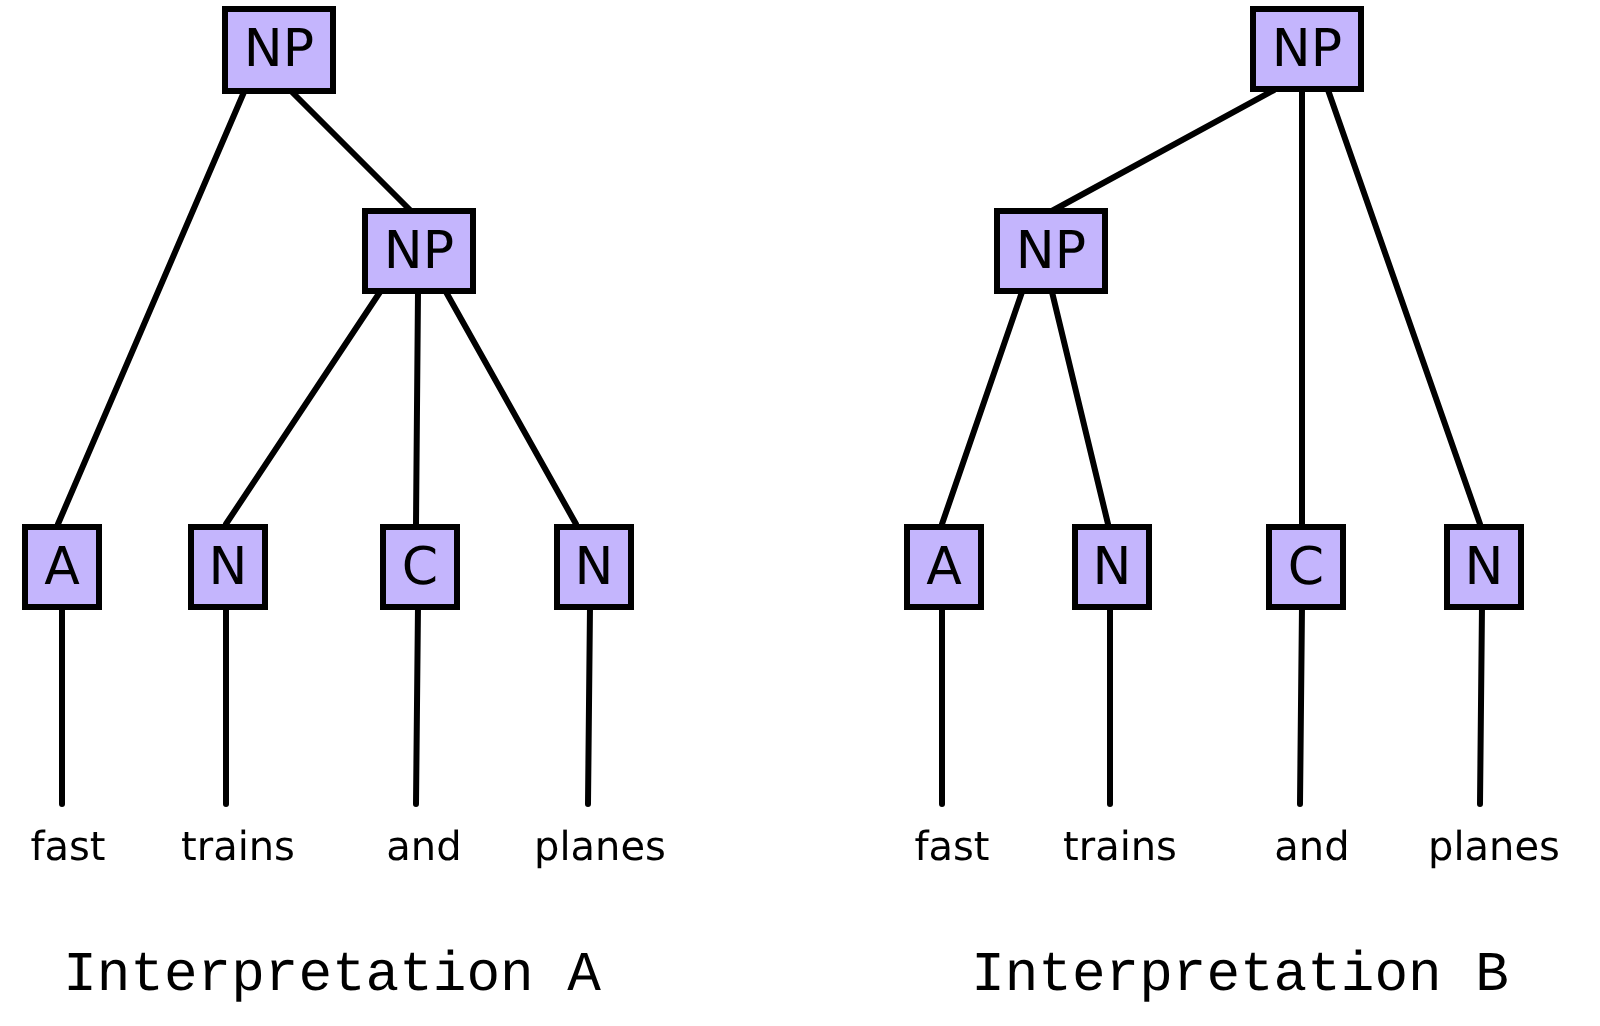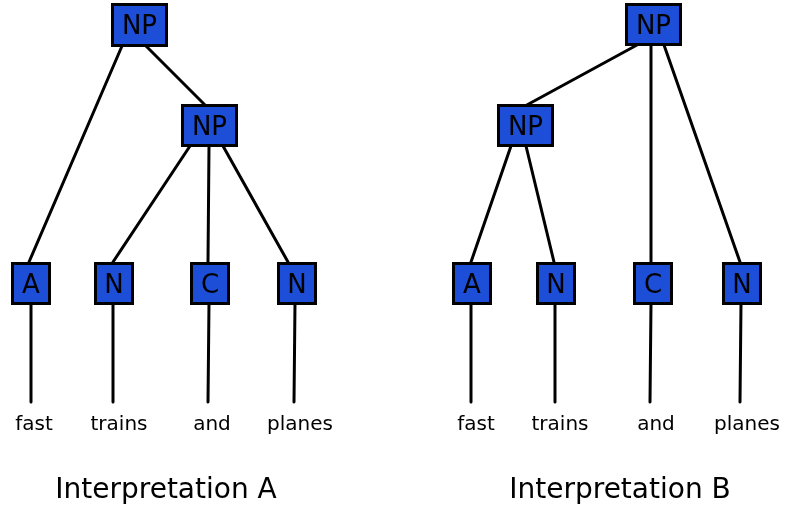--- a/index.html
+++ b/index.html
@@ -27,21 +27,21 @@
   }
   svg.edges line {
     stroke: #000000;
     stroke-width: 3;
     stroke-linecap: round;
   }
   .node {
     position: absolute;
     box-sizing: border-box;
     border: 3px solid #000000;
-    background: #1d4ed8;
+    background: #c4b5fd;
     display: flex;
     align-items: center;
     justify-content: center;
     font-size: 26px;
     line-height: 1;
     z-index: 2;
   }
   .word {
     position: absolute;
     transform: translateX(-50%);
@@ -50,20 +50,21 @@
     white-space: nowrap;
     z-index: 2;
   }
   .caption {
     position: absolute;
     transform: translateX(-50%);
     font-size: 28px;
     line-height: 28px;
     white-space: nowrap;
     z-index: 2;
+    font-family: Liberation Mono, monospace;
   }
 </style>
 </head>
 <body>
 
 <div class="canvas">
 
   <svg class="edges" width="800" height="513" viewBox="0 0 800 513" aria-hidden="true">
 
     <line x1="122" y1="46" x2="29" y2="262"></line>

